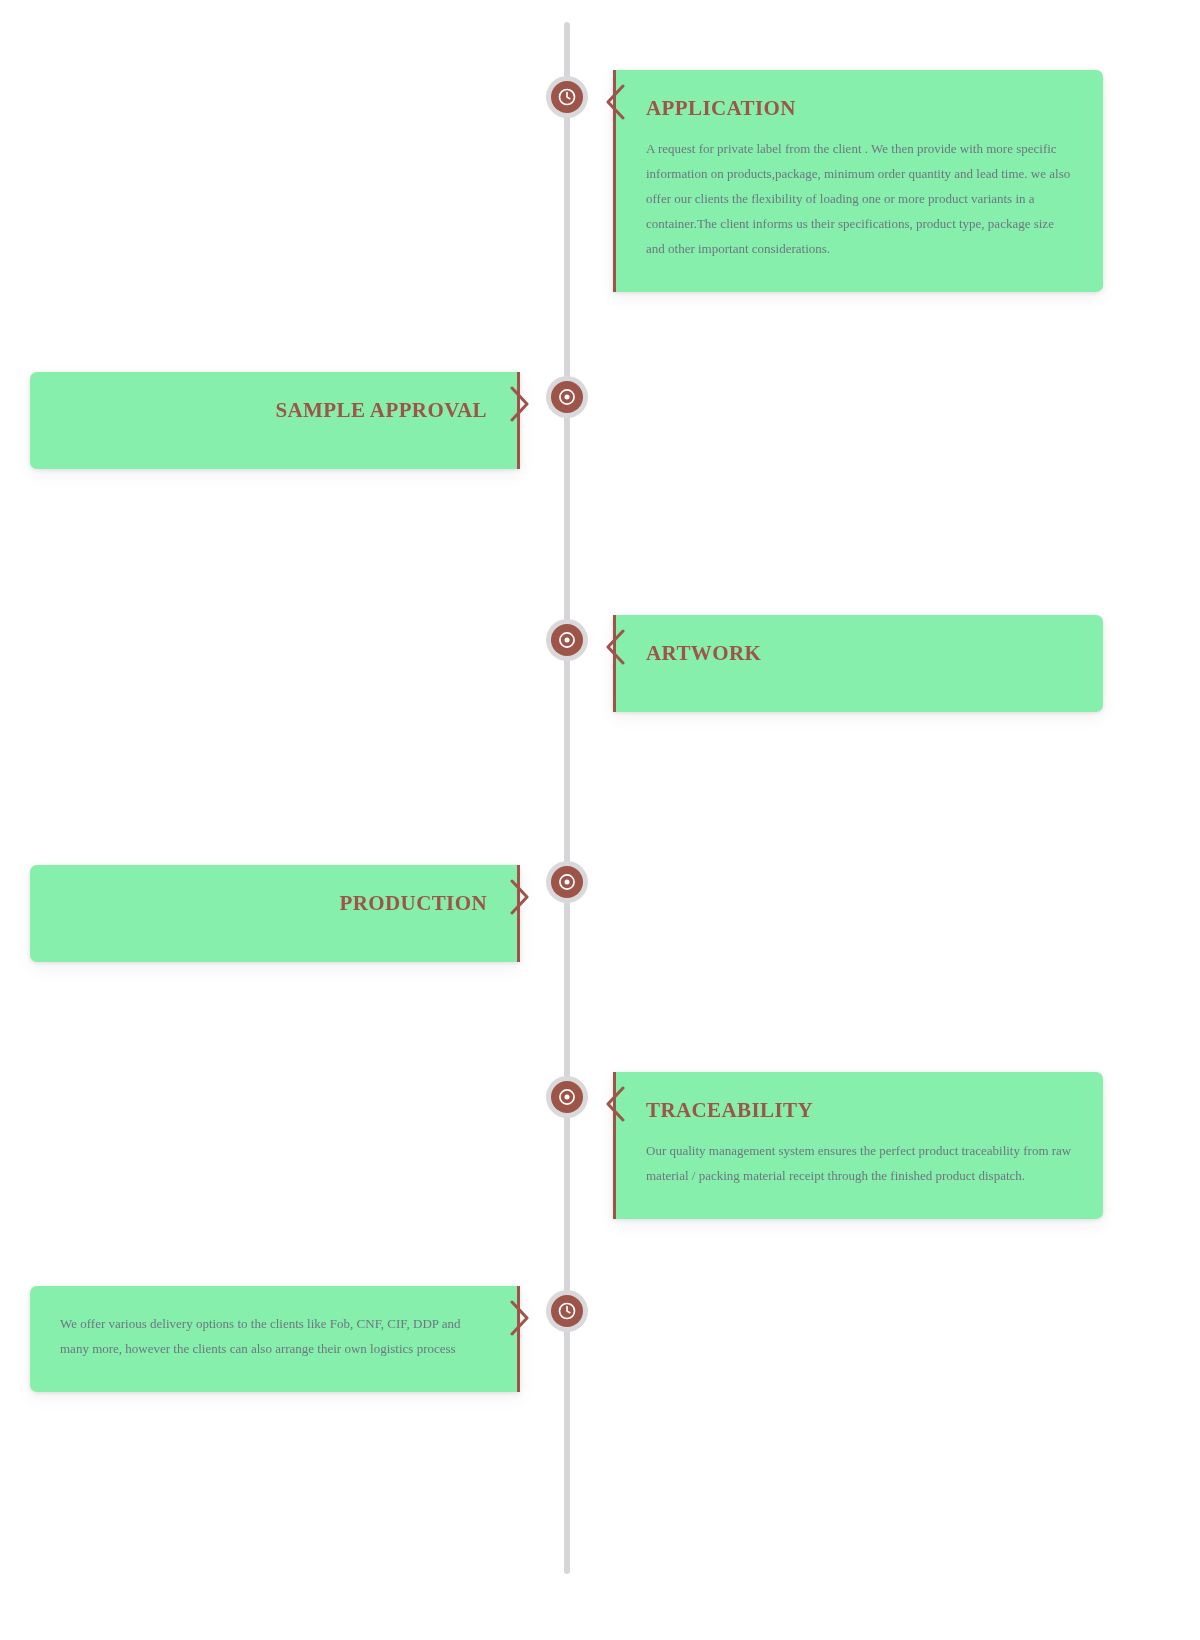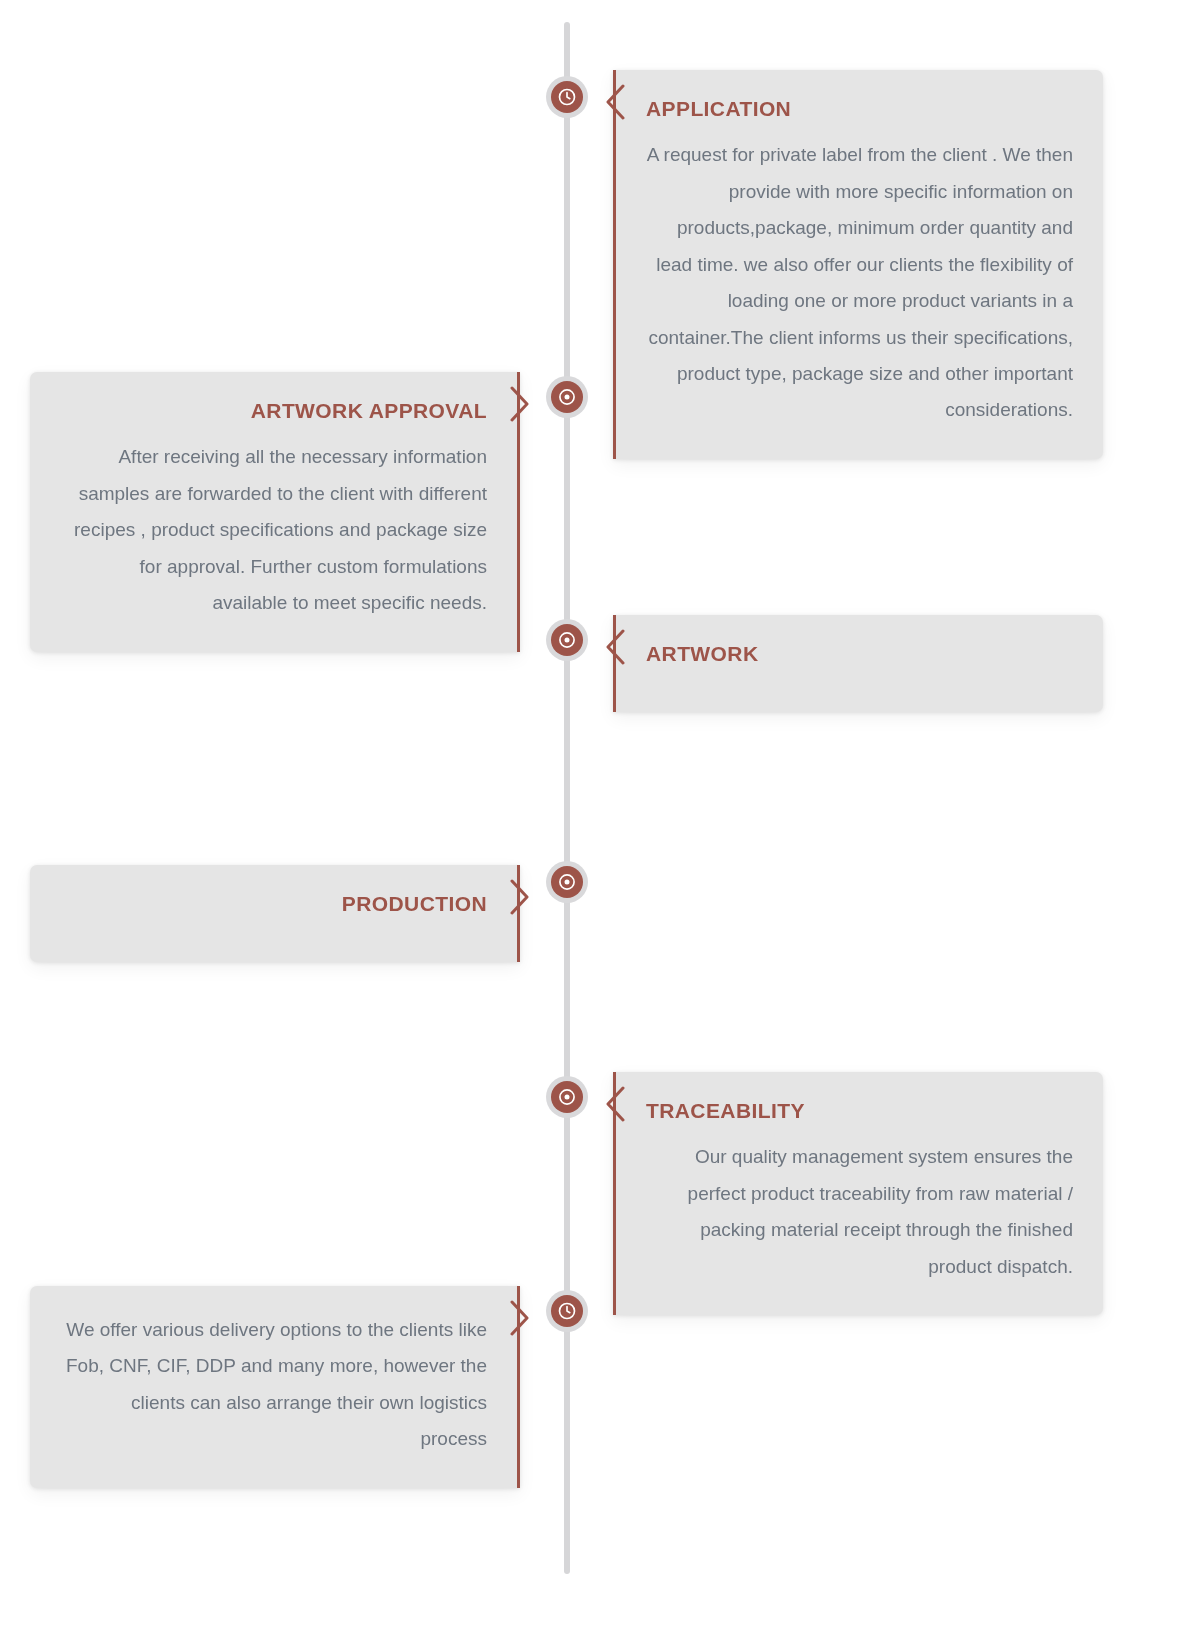--- a/index.html
+++ b/index.html
@@ -56,24 +56,25 @@
     background: #9d5449;
     display: flex;
     align-items: center;
     justify-content: center;
   }
   .marker-inner svg { display: block; }
 
   
   .card {
     position: absolute;
-    background: #e5e5e5;
+    background: #86efac;
     border-radius: 7px;
     box-shadow: 0 1px 4px rgba(0,0,0,0.10), 0 6px 18px rgba(0,0,0,0.055);
     padding: 26px 30px 30px 30px;
+    font-family: Liberation Serif, serif;
   }
 
   .card.right {
     left: 613px;
     width: 490px;
     border-left: 3px solid #9d5449;
     border-radius: 0 7px 7px 0;
   }
   .card.left {
     left: 30px;
@@ -99,24 +100,23 @@
     font-size: 21px;
     font-weight: bold;
     letter-spacing: 0.4px;
     line-height: 1.2;
     margin: 0 0 16px 0;
   }
   .card.left .card-title { text-align: right; }
 
   .card-body {
     color: #6e7680;
-    font-size: 19px;
+    font-size: 13px;
     line-height: 1.92;
     font-weight: 400;
-    text-align: right;
   }
 </style>
 </head>
 <body>
 
 <div id="timeline-root">
 
   <div class="spine"></div>
 
   <div class="entry" style="top:70px;">
@@ -147,22 +147,21 @@
           <circle cx="12" cy="12" r="3" fill="#ffffff" stroke="none"></circle>
         </svg>
       </div>
     </div>
     <div class="card left" style="top:0px;">
       <div class="notch left-card">
         <svg width="24" height="36" viewBox="0 0 24 36" fill="none" stroke="#9d5449" stroke-width="3" stroke-linecap="round" stroke-linejoin="round">
           <polyline points="3 2 18 18 3 34"></polyline>
         </svg>
       </div>
-      <h3 class="card-title">ARTWORK APPROVAL</h3>
-      <p class="card-body">After receiving all the necessary information samples are forwarded to the client with different recipes , product specifications and package size for approval. Further custom formulations available to meet specific needs.</p>
+      <h3 class="card-title">SAMPLE APPROVAL</h3>
     </div>
   </div>
 
   <div class="entry" style="top:615px;">
     <div class="marker" style="top:4px;">
       <div class="marker-inner">
         <svg width="20" height="20" viewBox="0 0 24 24" fill="none" stroke="#ffffff" stroke-width="2">
           <circle cx="12" cy="12" r="8.5"></circle>
           <circle cx="12" cy="12" r="3" fill="#ffffff" stroke="none"></circle>
         </svg>

